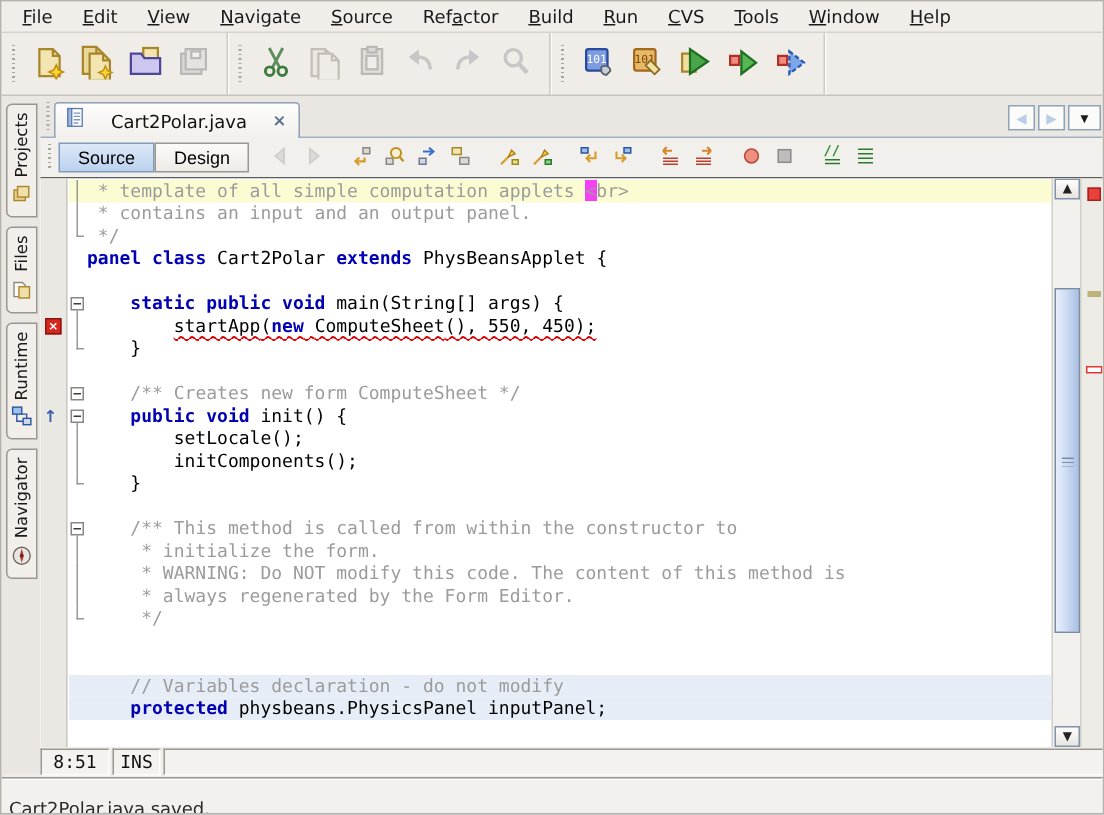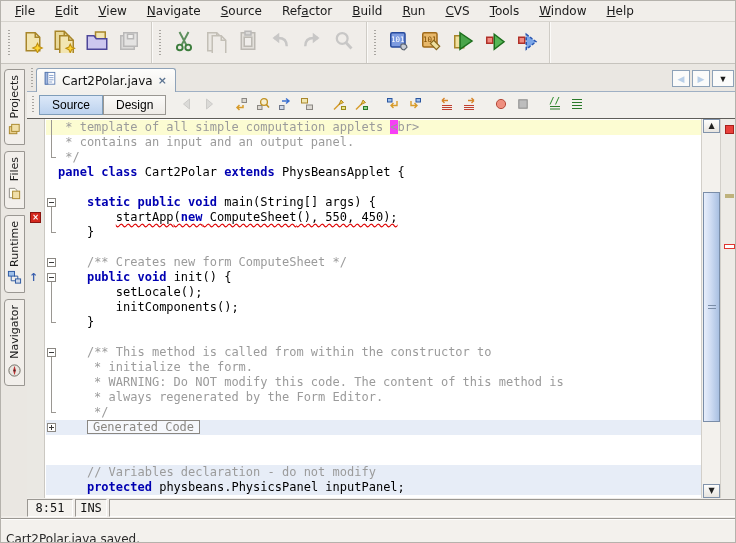--- a/index.html
+++ b/index.html
@@ -34,21 +34,21 @@
   .side-tab .vlabel { writing-mode:vertical-lr; transform:rotate(180deg); font-size:11px; color:#1a1a1a;
               margin-bottom:4px; }
   .side-tab svg { width:15px; height:15px; }
 
   
   .tabbar { position:absolute; left:26px; top:63px; width:710px; height:28px; background:#eae7e2;
             border-bottom:1px solid #9fb0c4; display:flex; align-items:flex-end; }
   .tab-handle { width:5px; height:20px; margin:0 2px 3px 2px;
                 background:repeating-linear-gradient(#a8a5a0 0 1px, transparent 1px 3px);
                 background-size:2px 100%; background-repeat:no-repeat; background-position:center; }
-  .tab { height:24px; display:flex; align-items:center; gap:5px; padding:0 8px 0 6px;
+  .tab { height:24px; display:flex; align-items:center; gap:17px; padding:0 8px 0 6px;
          border:1px solid #8ea2b8; border-bottom:none; border-radius:3px 3px 0 0;
          background:linear-gradient(#fdfdfc,#f2f0ec); margin-bottom:-1px; cursor:pointer; }
   .tab .tlabel { font-size:12px; color:#111; }
   .tab .close { color:#5a7290; font-size:11px; font-weight:bold; cursor:pointer; line-height:10px; }
   .tab svg { width:14px; height:15px; }
   .tab-ctrls { margin-left:auto; display:flex; align-items:center; gap:2px; padding:0 3px 4px 0; }
   .tc-btn { width:18px; height:17px; border:1px solid #8ea2b8; background:#fbfbfa; display:flex;
             align-items:center; justify-content:center; font-size:9px; cursor:pointer; padding:0; }
   .tc-btn.pale { color:#b9cfe8; }
   .tc-btn.dark { color:#1a1a1a; width:22px; }
@@ -523,25 +523,20 @@
         <div class="row">
           <div class="f-line"></div>
           <span class="txt"><span class="tk-c">     * always regenerated by the Form Editor.</span></span>
         </div>
         <div class="row">
           <div class="f-end-v"></div>
           <div class="f-end-h"></div>
           <span class="txt"><span class="tk-c">     */</span></span>
         </div>
         <div class="row">
-          <div class="bg bg-guarded"></div>
-          <div class="f-box plus"></div>
-          <span class="txt">    <span class="gen-box">Generated Code</span></span>
-        </div>
-        <div class="row">
           <span class="txt"></span>
         </div>
         <div class="row">
           <span class="txt"></span>
         </div>
         <div class="row">
           <div class="bg bg-guarded"></div>
           <span class="txt"><span>    </span><span class="tk-c">// Variables declaration - do not modify</span></span>
         </div>
         <div class="row">

